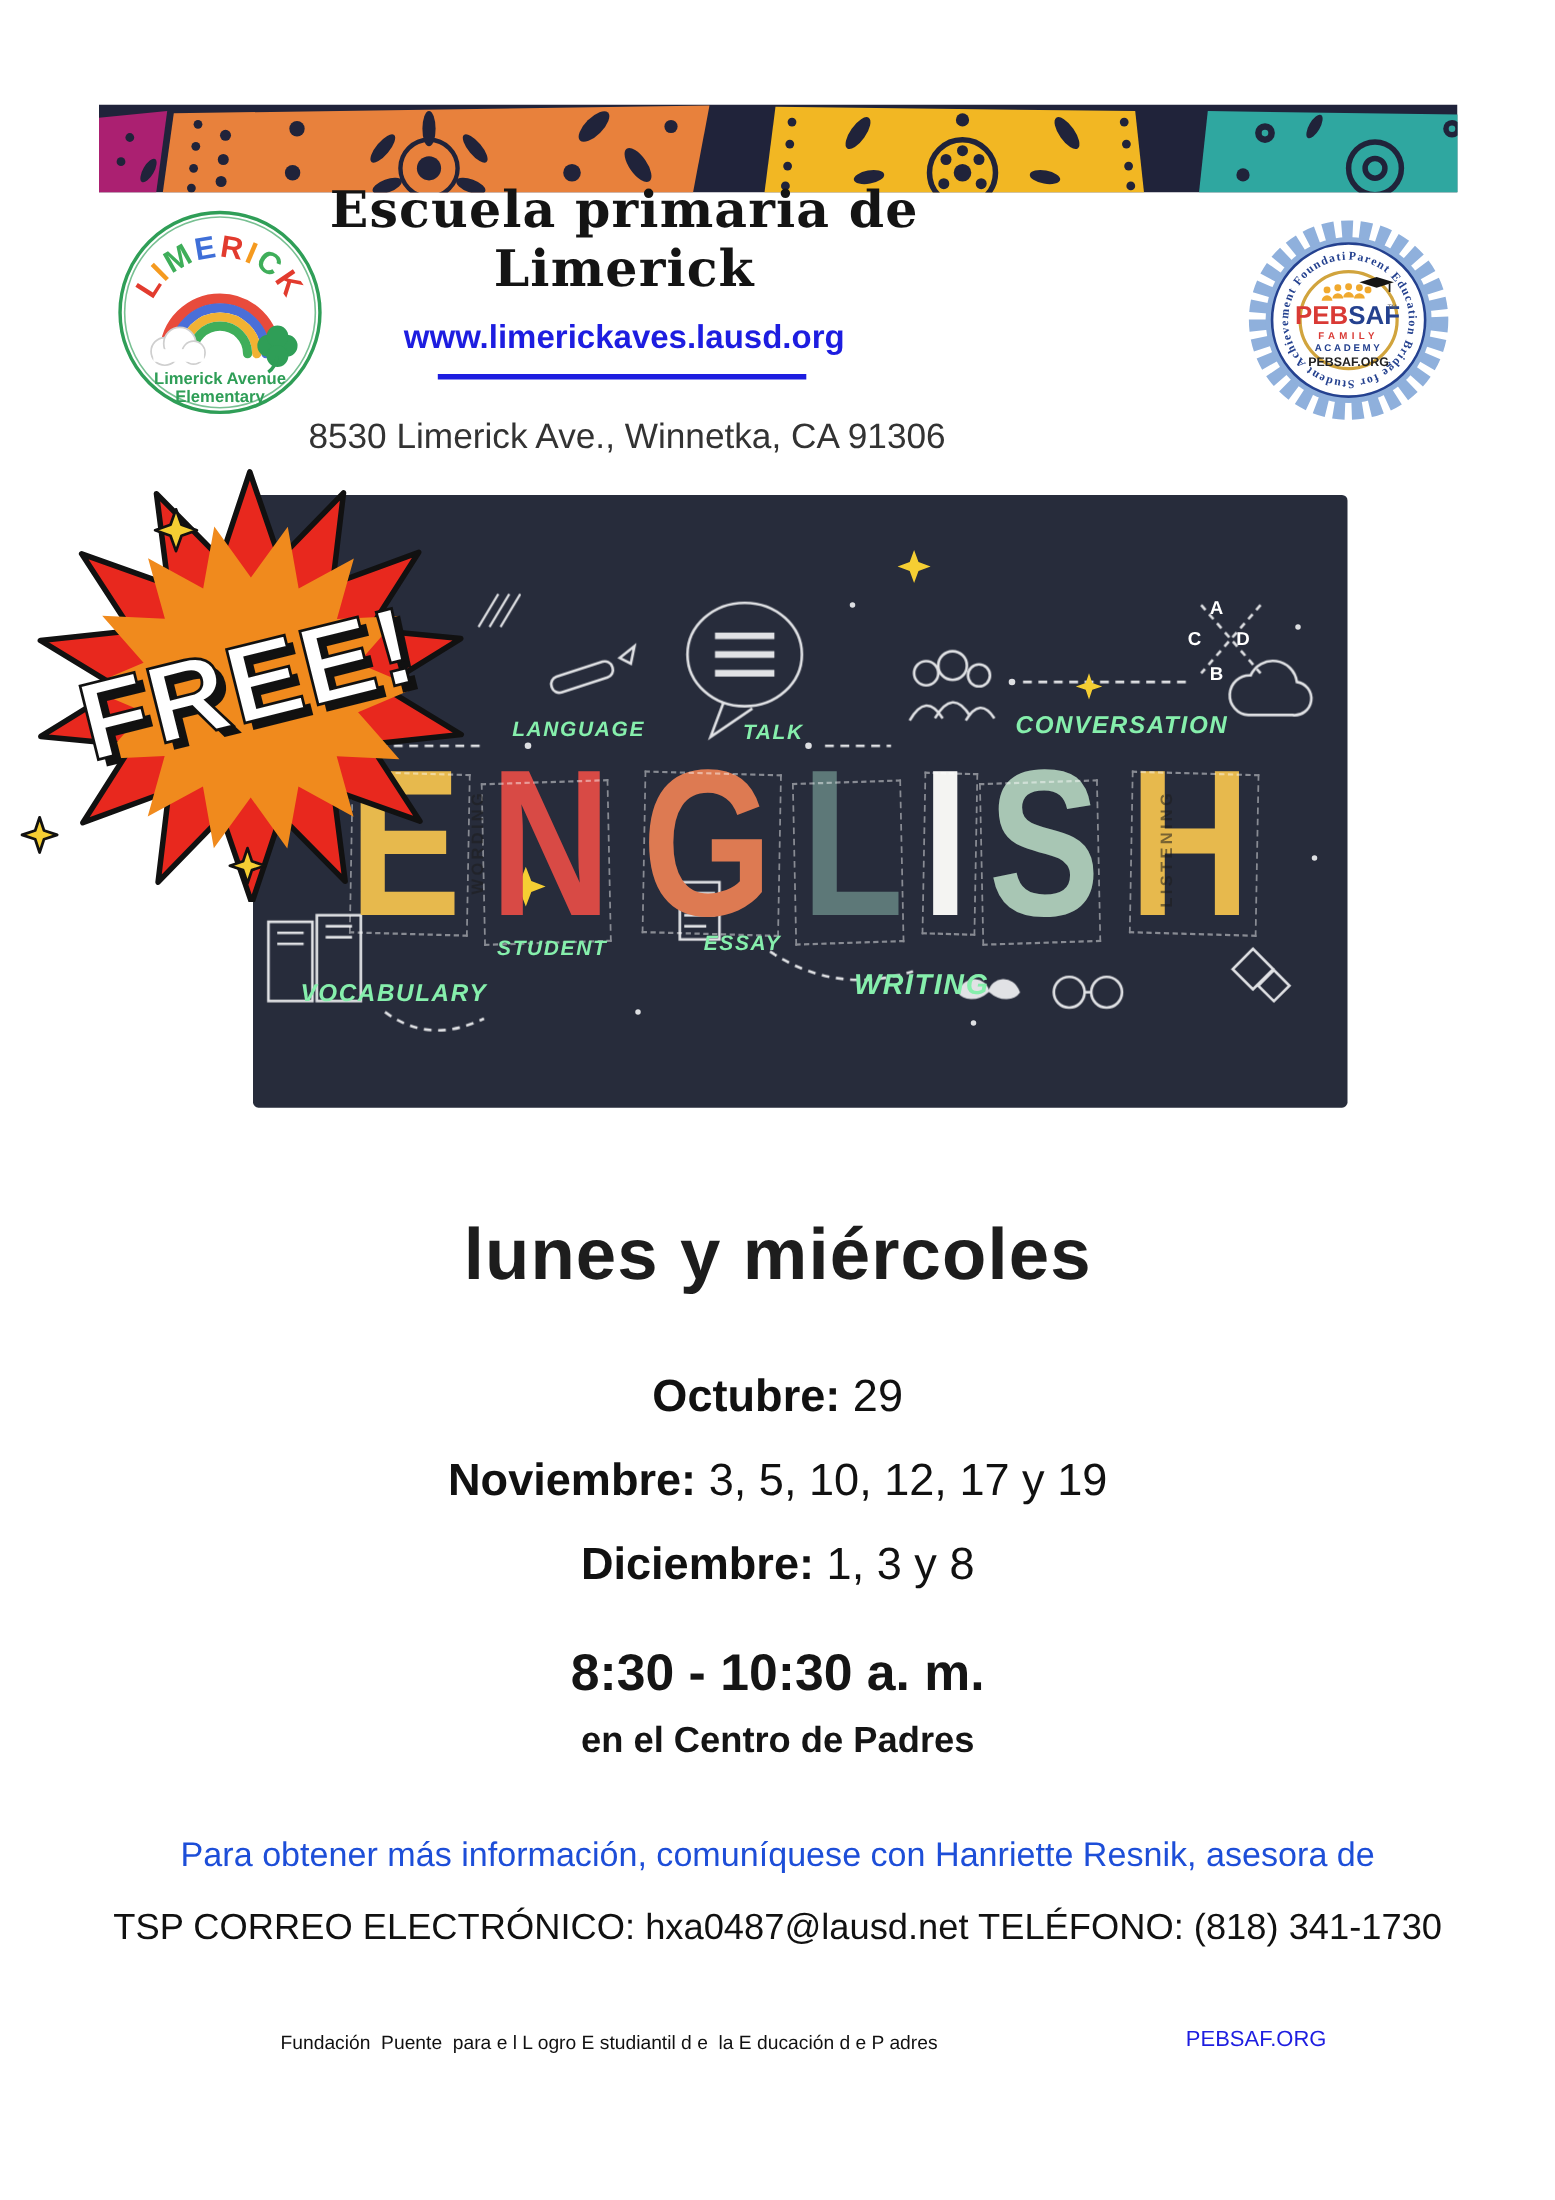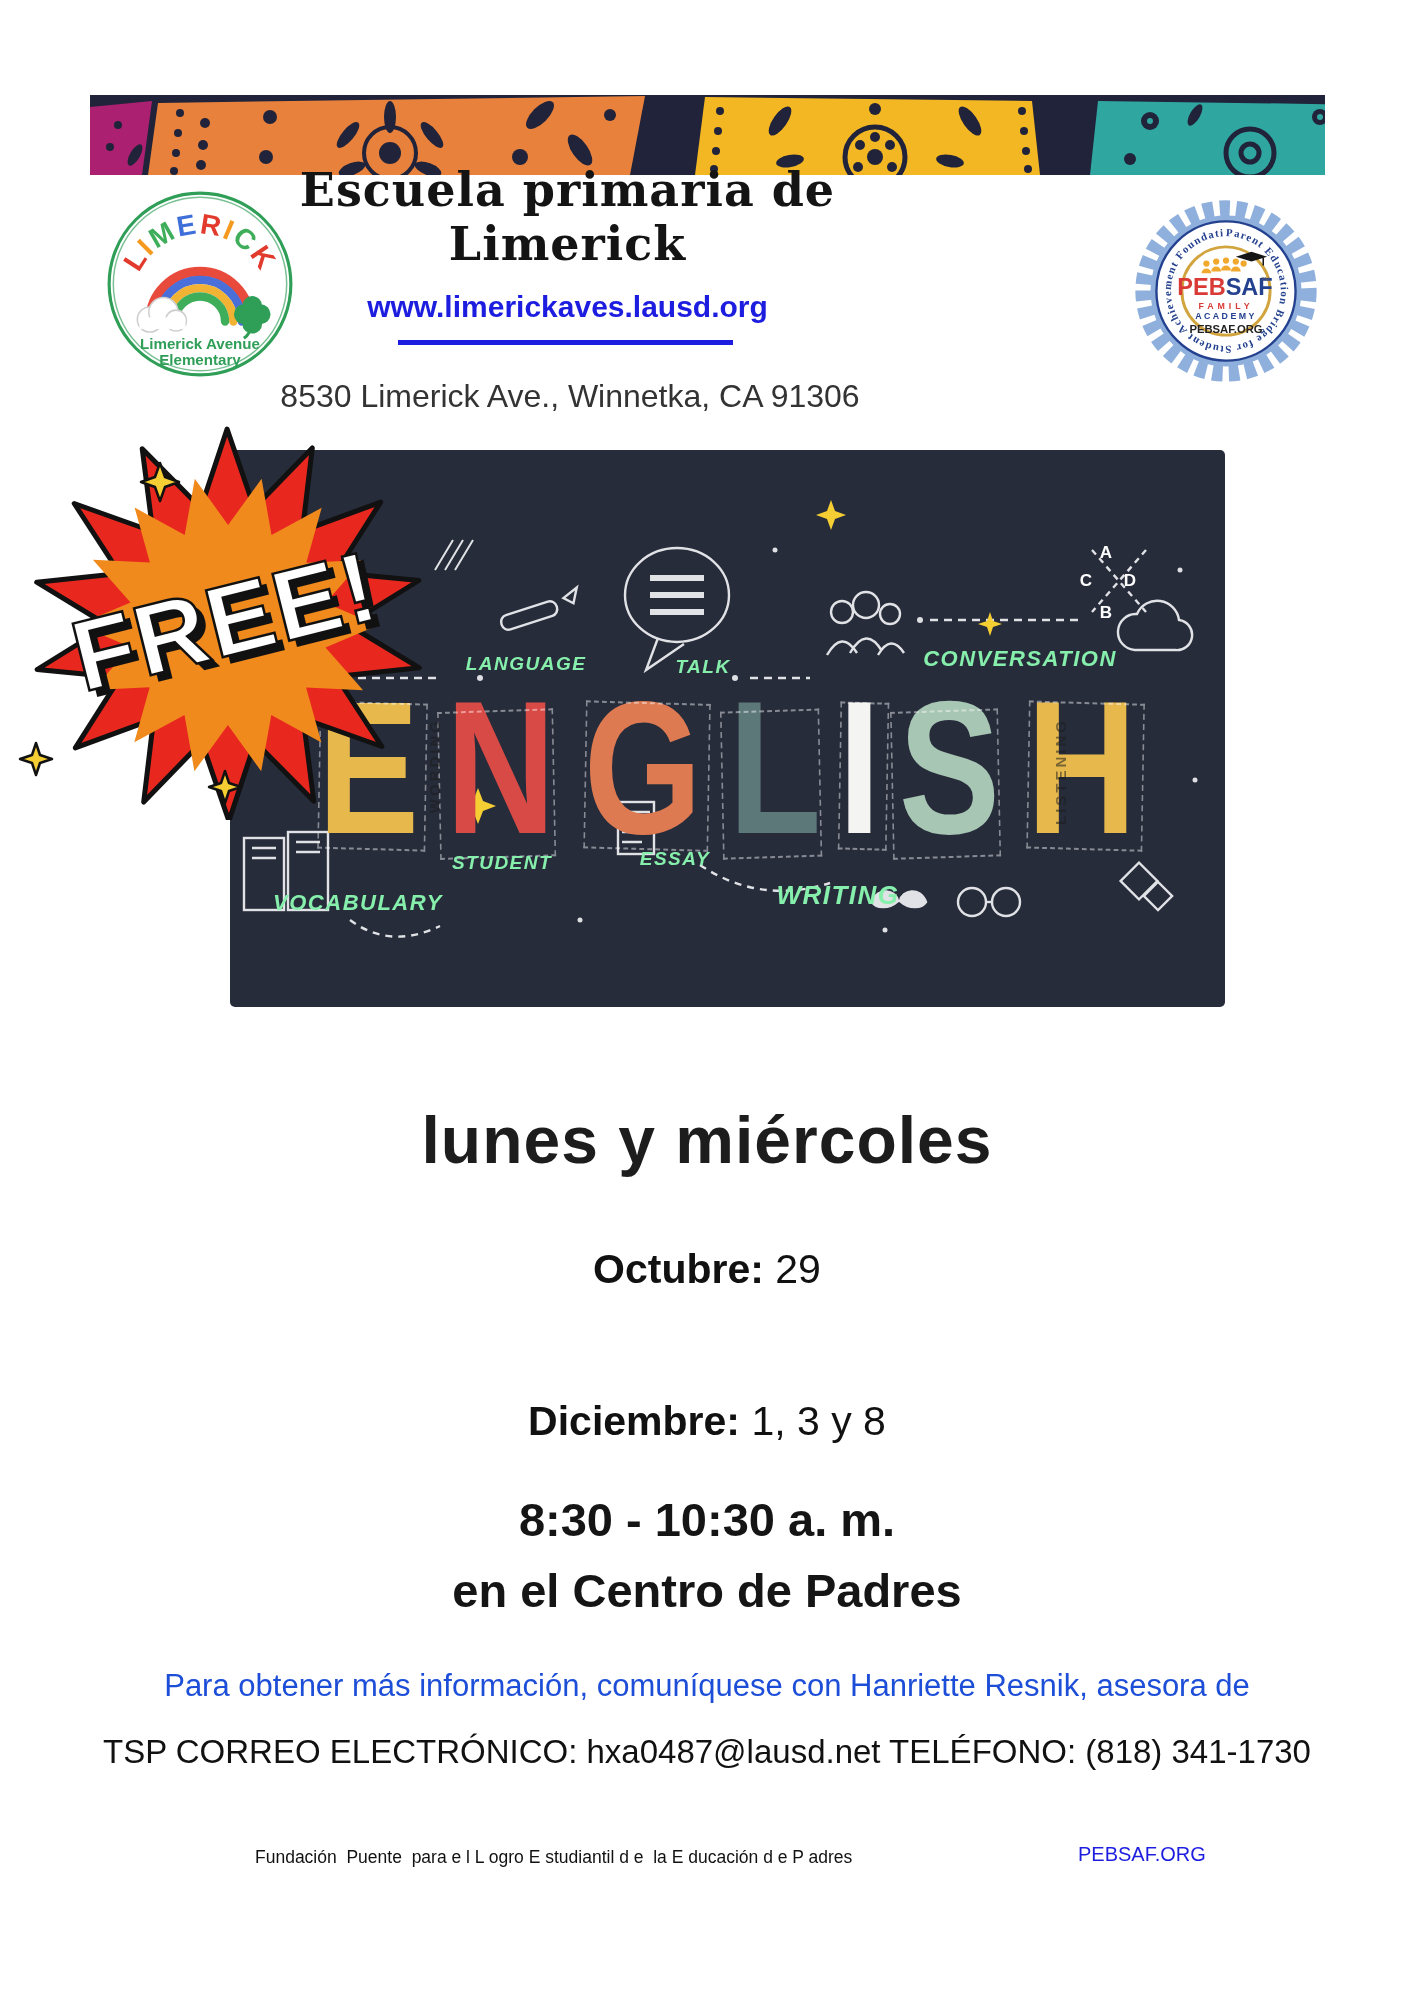--- a/index.html
+++ b/index.html
@@ -38,21 +38,21 @@
       font-size:15px;font-weight:bold;letter-spacing:3px;color:rgba(30,30,30,.55);}
   
   .days-title{position:absolute;left:0;top:1102px;width:100%;text-align:center;
       font-size:66px;font-weight:bold;color:#1d1d1d;letter-spacing:1px;}
   .sched-row{position:absolute;left:0;width:100%;text-align:center;font-size:41px;color:#111;}
   .sched-row .lbl{font-weight:bold;}
   .row0{top:1246px;} .row1{top:1322px;} .row2{top:1398px;}
   .time-line{position:absolute;left:0;top:1492px;width:100%;text-align:center;
       font-size:47px;font-weight:bold;color:#151515;}
   .loc-line{position:absolute;left:0;top:1563px;width:100%;text-align:center;
-      font-size:47px;font-weight:bold;color:#151515;}
+      font-size:33px;font-weight:bold;color:#151515;}
   
   .contact1{position:absolute;left:0;top:1668px;width:100%;text-align:center;font-size:31px;color:#1d4ed8;}
   .contact2{position:absolute;left:0;top:1733px;width:100%;text-align:center;font-size:33px;color:#111;}
   .foundation{position:absolute;left:255px;top:1847px;font-size:17.5px;color:#111;white-space:pre;}
   .org-link{position:absolute;left:1078px;top:1843px;font-size:20px;color:#1d1de0;text-decoration:none;}
 </style>
 </head>
 <body>
 
 <div class="page">
@@ -296,20 +296,23 @@
     <span class="eng-label" style="left:272px;top:402px;">STUDENT</span>
     <span class="eng-label" style="left:445px;top:398px;">ESSAY</span>
     <span class="eng-label" style="left:608px;top:430px;font-size:26px;">WRITING</span>
   </div>
 
   <div class="days-title">lunes y miércoles</div>
 
   <div class="sched-row row0">
     <span class="lbl">Octubre:</span><span> 29</span>
   </div>
+  <div class="sched-row row1">
+    <span class="lbl">Noviembre:</span><span> 3, 5, 10, 12, 17 y 19</span>
+  </div>
   <div class="sched-row row2">
     <span class="lbl">Diciembre:</span><span> 1, 3 y 8</span>
   </div>
 
   <div class="time-line">8:30 - 10:30 a. m.</div>
   <div class="loc-line">en el Centro de Padres</div>
 
   <div class="contact1">Para obtener más información, comuníquese con Hanriette Resnik, asesora de</div>
   <div class="contact2">TSP CORREO ELECTRÓNICO: hxa0487@lausd.net TELÉFONO: (818) 341-1730</div>
 

